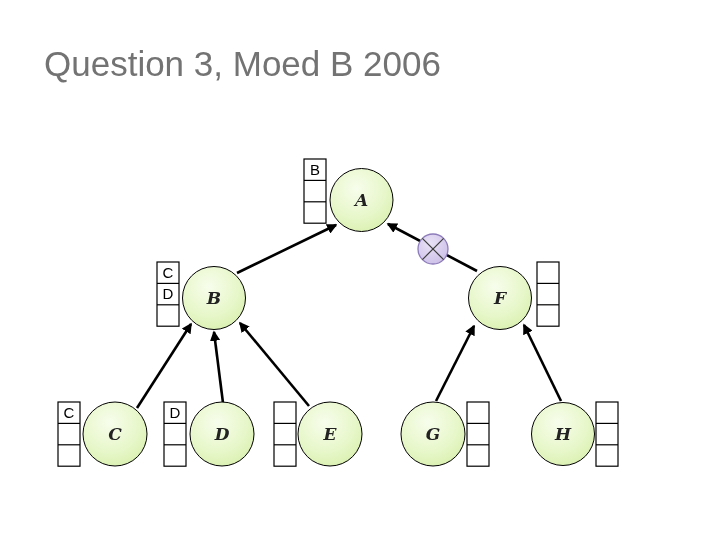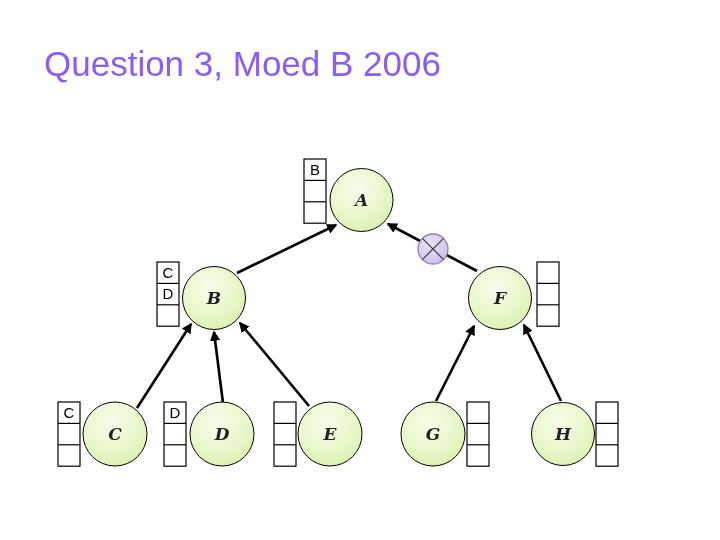--- a/index.html
+++ b/index.html
@@ -1,19 +1,19 @@
 <!DOCTYPE html>
 <html><head>
 <meta charset="utf-8">
 <style>
   html,body{margin:0;padding:0;background:#fff;}
   .slide{position:relative;width:720px;height:540px;background:#ffffff;overflow:hidden;
          font-family:"Liberation Sans",sans-serif;}
   .title{position:absolute;left:44px;top:46px;margin:0;font-size:35px;line-height:35px;
-         font-weight:400;color:#8b5cf6;font-family:"Liberation Sans",sans-serif;}
+         font-weight:400;color:#737373;font-family:"Liberation Sans",sans-serif;}
   .diagram-svg{position:absolute;left:0;top:0;}
   .edge{stroke:#000;stroke-width:2.6;fill:none;}
   .node-circle{fill:url(#nodeGrad);stroke:#000;stroke-width:1;}
   .node-label{font-family:"DejaVu Serif",serif;font-style:italic;font-weight:600;
               font-size:17px;fill:#222;text-anchor:middle;}
   .stack-frame{fill:#fff;stroke:#000;stroke-width:1.2;}
   .stack-divider{stroke:#000;stroke-width:1.2;}
   .cell-text{font-family:"Liberation Sans",sans-serif;font-size:15px;fill:#000;text-anchor:middle;}
   .marker-circle{fill:url(#markGrad);stroke:#8d7cba;stroke-width:1.3;}
   .marker-x{stroke:#3d3d3d;stroke-width:1.2;}

